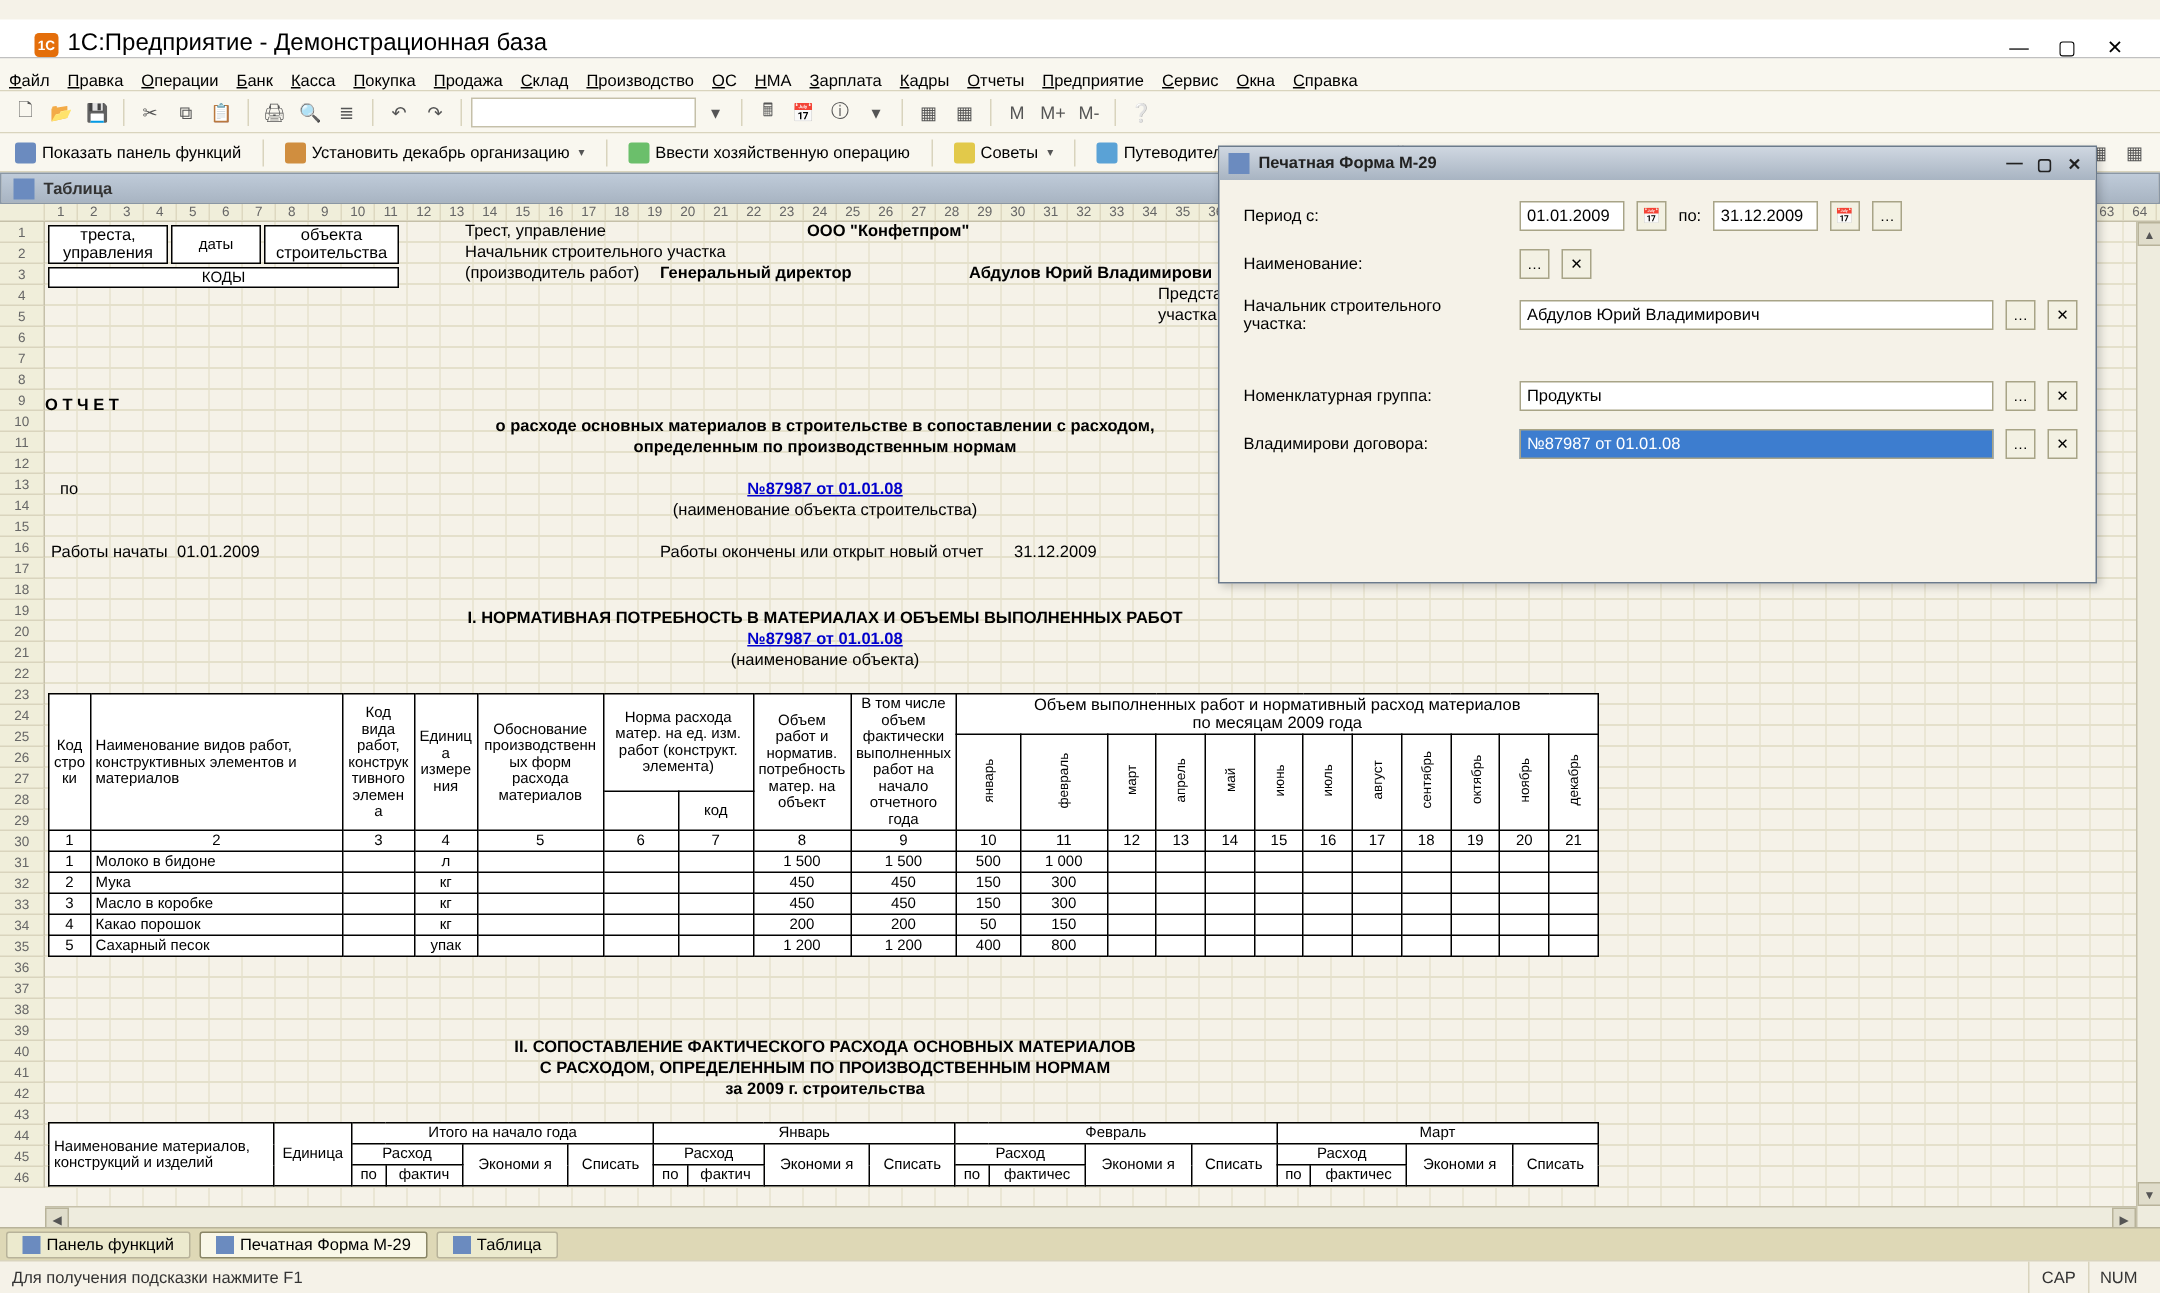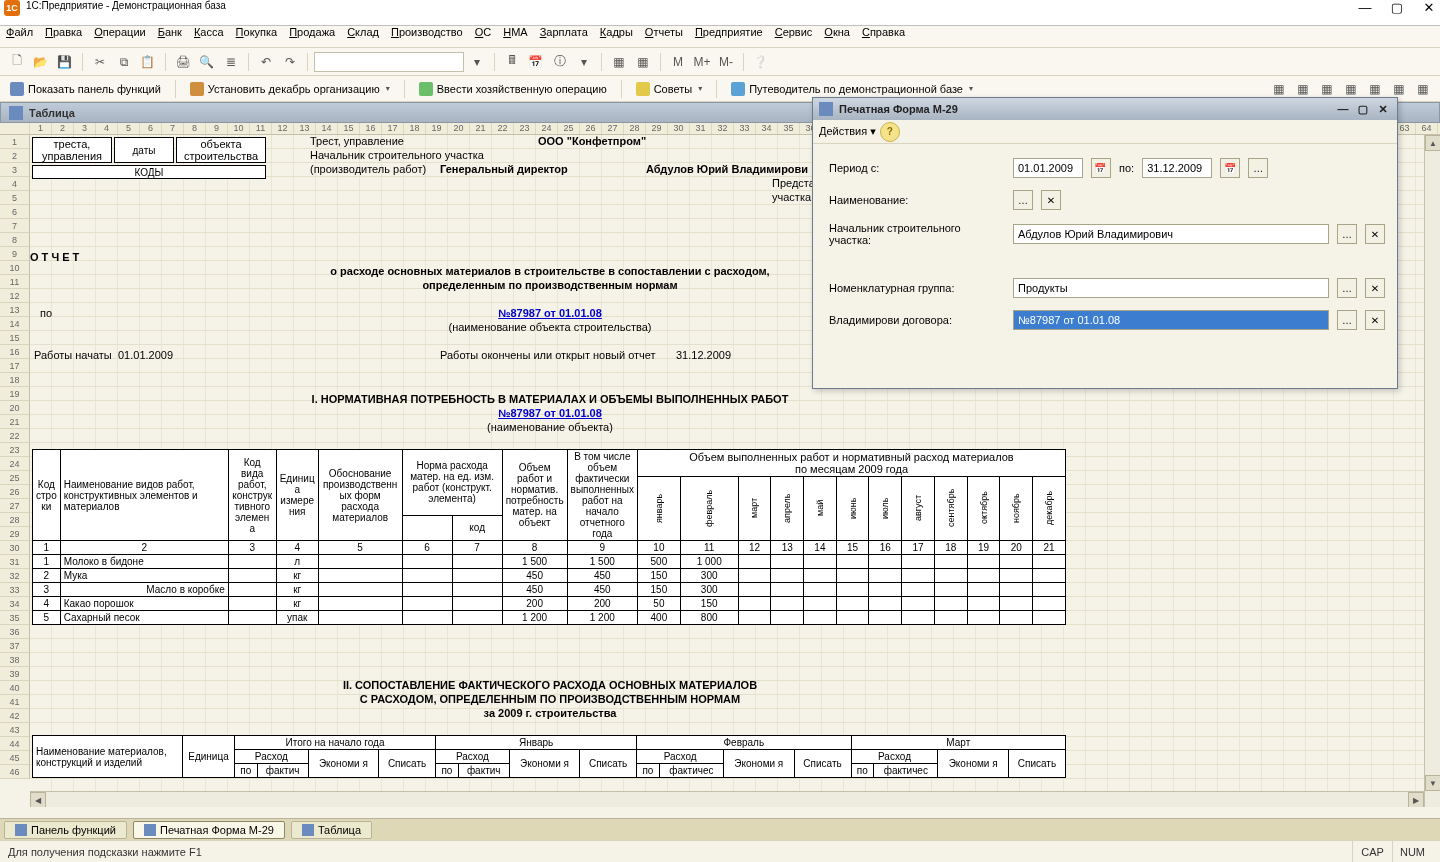--- a/index.html
+++ b/index.html
@@ -1,22 +1,22 @@
 <!DOCTYPE html>
 <html><head>
 <meta charset="utf-8">
 <style>
 * { box-sizing: border-box; margin: 0; padding: 0; font-family: "Tahoma", "Arial", sans-serif; font-size: 11px; }
 html, body { width: 1440px; height: 862px; overflow: hidden; background: #f5f2e8; }
-.titlebar { display:flex; align-items:flex-start; height:26px; background:#fff; padding:0 4px; border-bottom:1px solid #c0c0c0; }
+.titlebar { display:flex; align-items:flex-end; height:26px; background:#fff; padding:0 23px; border-bottom:1px solid #c0c0c0;margin-top:13px; }
 .titlebar .logo { width:16px; height:16px; background:#e46e0a; border-radius:3px; margin-right:6px; display:flex; align-items:center; justify-content:center; color:#fff; font-size:9px; font-weight:bold;}
-.titlebar .title { flex:1; font-size:10px; }
+.titlebar .title { flex:1; font-size:16px; }
 .winbtns { display:flex; gap:18px; align-items:center; }
 .winbtn { width:14px; height:14px; display:flex; align-items:center; justify-content:center; font-size:13px; color:#000; }
-.menubar { height:22px; background:#f9f7ef; border-bottom:1px solid #d9d4bd; display:flex; align-items:flex-start; padding:0 6px; gap:12px; }
+.menubar { height:22px; background:#f9f7ef; border-bottom:1px solid #d9d4bd; display:flex; align-items:flex-end; padding:0 6px; gap:12px; }
 .menubar span { text-decoration:underline; text-decoration-color:rgba(0,0,0,0); }
 .menubar span:first-letter { text-decoration:underline; }
 .toolbar1 { height:28px; background:#f9f7ef; border-bottom:1px solid #d9d4bd; display:flex; align-items:center; padding:0 6px; gap:2px; }
 .tb-btn { width:22px; height:22px; border:1px solid transparent; border-radius:2px; display:flex; align-items:center; justify-content:center; font-size:12px; color:#555;}
 .tb-sep { width:1px; height:18px; background:#d9d4bd; margin:0 4px; }
 .tb-search { width:150px; height:20px; border:1px solid #c5c0a9; background:#fff; }
 .toolbar2 { height:26px; background:#f9f7ef; border-bottom:1px solid #d9d4bd; display:flex; align-items:center; padding:0 6px; gap:6px; }
 .tb2-item { display:flex; align-items:center; gap:4px; height:22px; padding:0 4px; }
 .tb2-item .ic { width:14px; height:14px; background:#6b8bbf; border-radius:2px; }
 .tb2-item .dd { font-size:8px; color:#555; margin-left:2px;}
@@ -440,21 +440,21 @@
             <td></td>
             <td></td>
             <td></td>
             <td></td>
             <td></td>
             <td></td>
             <td></td>
           </tr>
           <tr>
             <td>3</td>
-            <td style="text-align: right;">Масло в коробке</td>
+            <td style="text-align: left;">Масло в коробке</td>
             <td></td>
             <td>кг</td>
             <td></td>
             <td></td>
             <td></td>
             <td>450</td>
             <td>450</td>
             <td>150</td>
             <td>300</td>
             <td></td>
@@ -573,24 +573,20 @@
 
 <div class="dialog">
   <div class="dlg-title">
     <span class="tic"></span>
     <span>Печатная Форма М-29</span>
     <span class="sp"></span>
     <span class="dlg-wb">—</span>
     <span class="dlg-wb">▢</span>
     <span class="dlg-wb">✕</span>
   </div>
-  <div class="dlg-tools">
-    <span><span>Действия</span> ▾</span>
-    <span class="ib" style="border-radius:50%;background:#f4e38a;border-color:#c7b24a;color:#8a6b00;font-weight:bold">?</span>
-  </div>
   <div class="dlg-body">
     <div class="frow">
       <div class="lbl">Период с:</div>
       <div class="inp" style="width:70px">01.01.2009</div>
       <div class="ib">📅</div>
       <div>по:</div>
       <div class="inp" style="width:70px">31.12.2009</div>
       <div class="ib">📅</div>
       <div class="ib">…</div>
     </div>

